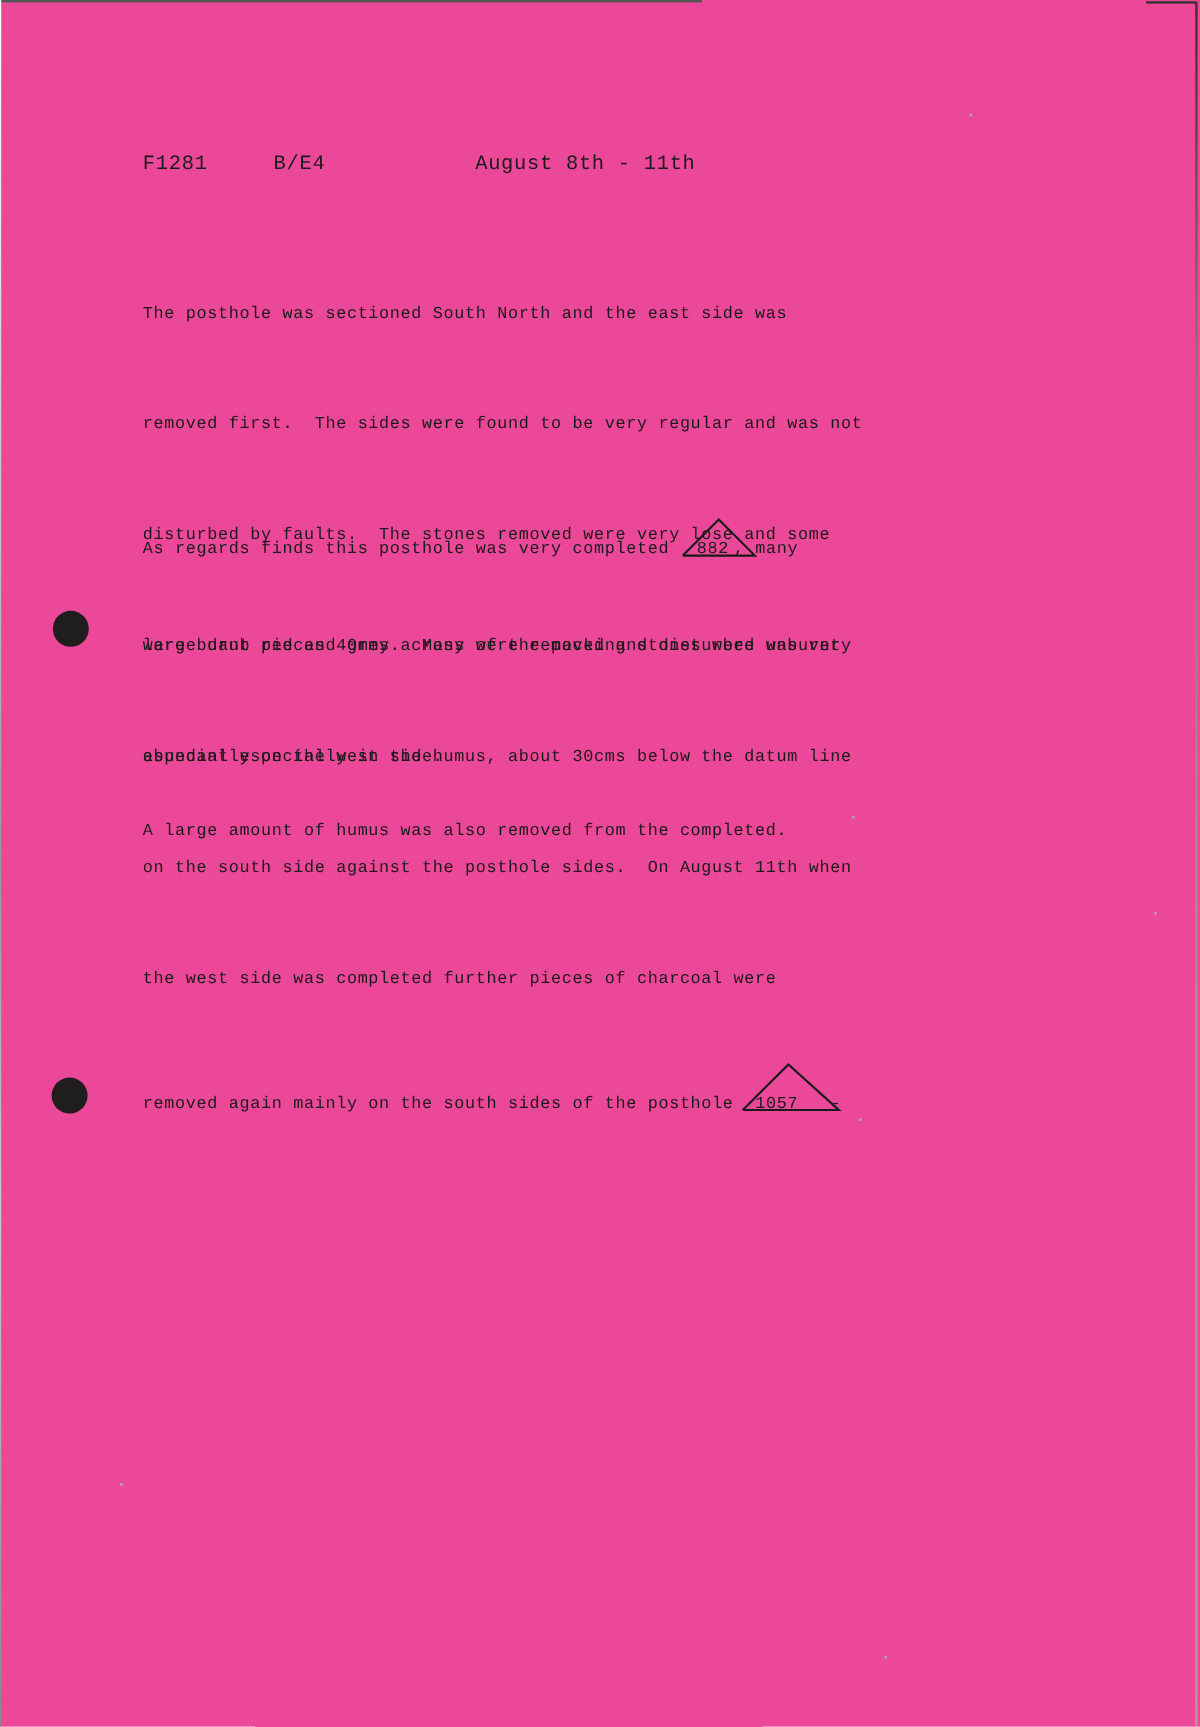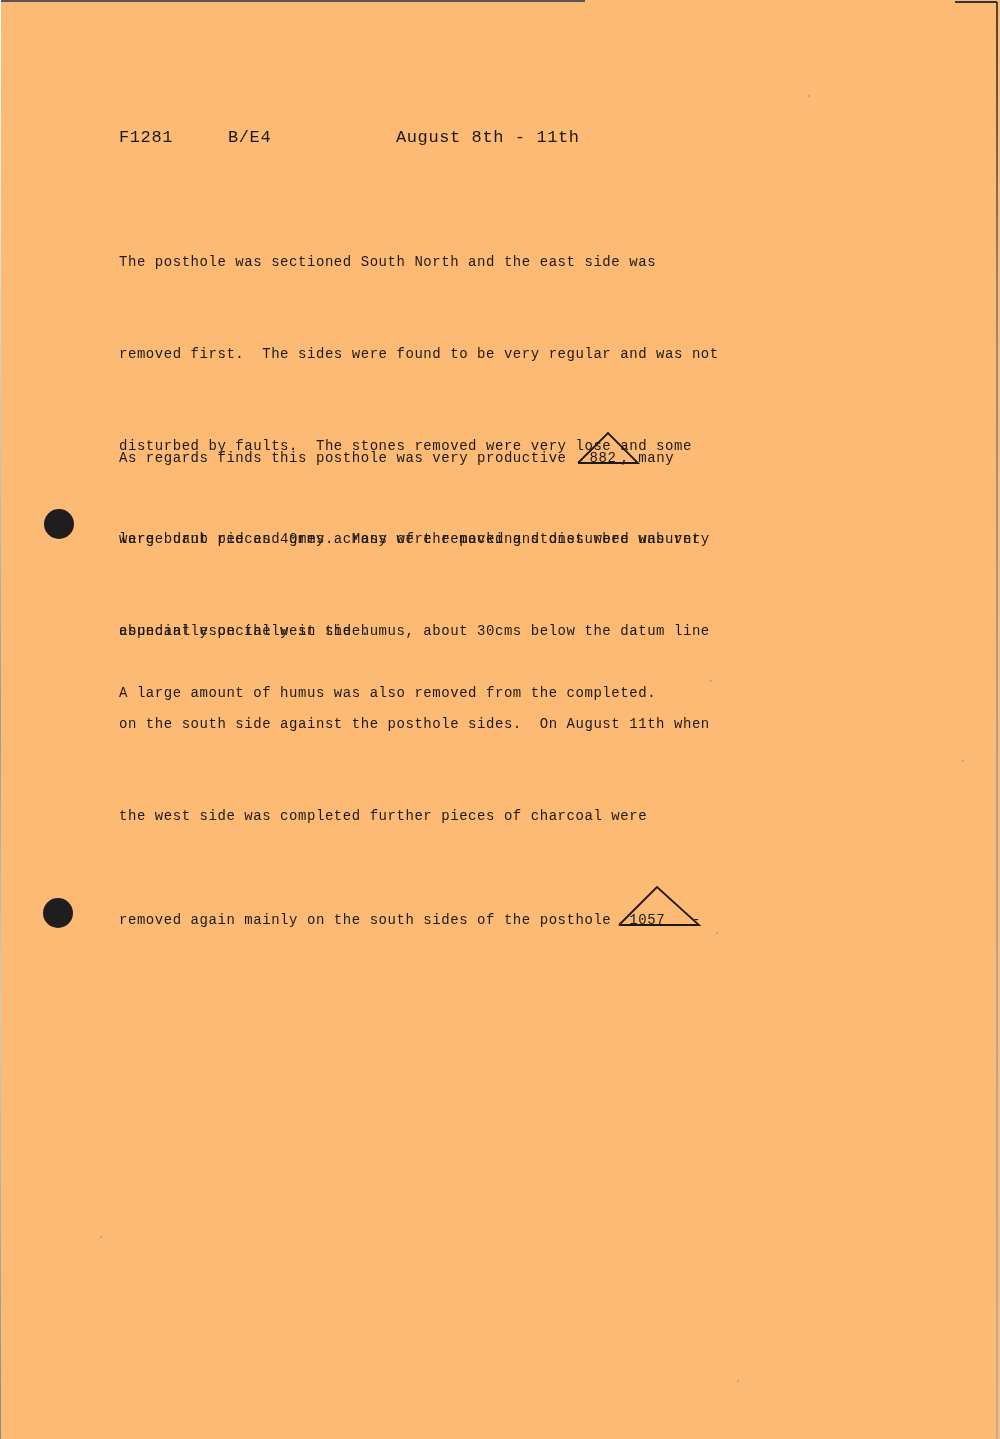--- a/index.html
+++ b/index.html
@@ -12,21 +12,21 @@
       height: 1439px;
       position: relative;
       overflow: hidden;
       font-family: "Liberation Mono", "DejaVu Sans Mono", monospace;
       color: #1a1a1a;
     }
     .page {
       position: absolute;
       left: 0; top: 0;
       width: 1000px; height: 1439px;
-      background: #fdba74;
+      background: #ec4899;
     }
     .edge-top {
       position: absolute;
       left: 0; top: 0;
       width: 585px; height: 2px;
       background: #555;
     }
     .edge-top-right {
       position: absolute;
       left: 955px; top: 1px;
@@ -135,21 +135,21 @@
 
   <div class="para p1">
     <span class="line">The posthole was sectioned South North and the east side was</span>
     <span class="line">removed first.  The sides were found to be very regular and was not</span>
     <span class="line">disturbed by faults.  The stones removed were very lose and some</span>
     <span class="line">were burnt red and grey.  Many of the packing stones were unburnt</span>
     <span class="line">especially on the west side.</span>
   </div>
 
   <div class="para p2">
-    <span class="line"><span>As regards finds this posthole was very productive </span><span class="find-tri tri-882"><svg viewBox="0 0 64 34">
+    <span class="line"><span>As regards finds this posthole was very completed </span><span class="find-tri tri-882"><svg viewBox="0 0 64 34">
             <polyline points="2,32 32,2 62,32 2,32" fill="none" stroke="#1a1a1a" stroke-width="1.8"></polyline>
           </svg><span class="num">882</span></span><span>, many</span></span>
     <span class="line">large daub pieces 40mms across were removed and disturbed was very</span>
     <span class="line">abundant especially in the humus, about 30cms below the datum line</span>
     <span class="line">on the south side against the posthole sides.  On August 11th when</span>
     <span class="line">the west side was completed further pieces of charcoal were</span>
     <span class="line"><span>removed again mainly on the south sides of the posthole</span><span class="find-tri tri-1057"><svg viewBox="0 0 84 42">
             <polyline points="2,40 40,2 82,40 2,40" fill="none" stroke="#1a1a1a" stroke-width="1.8"></polyline>
           </svg><span class="num">1057</span></span><span> -</span></span>
   </div>

